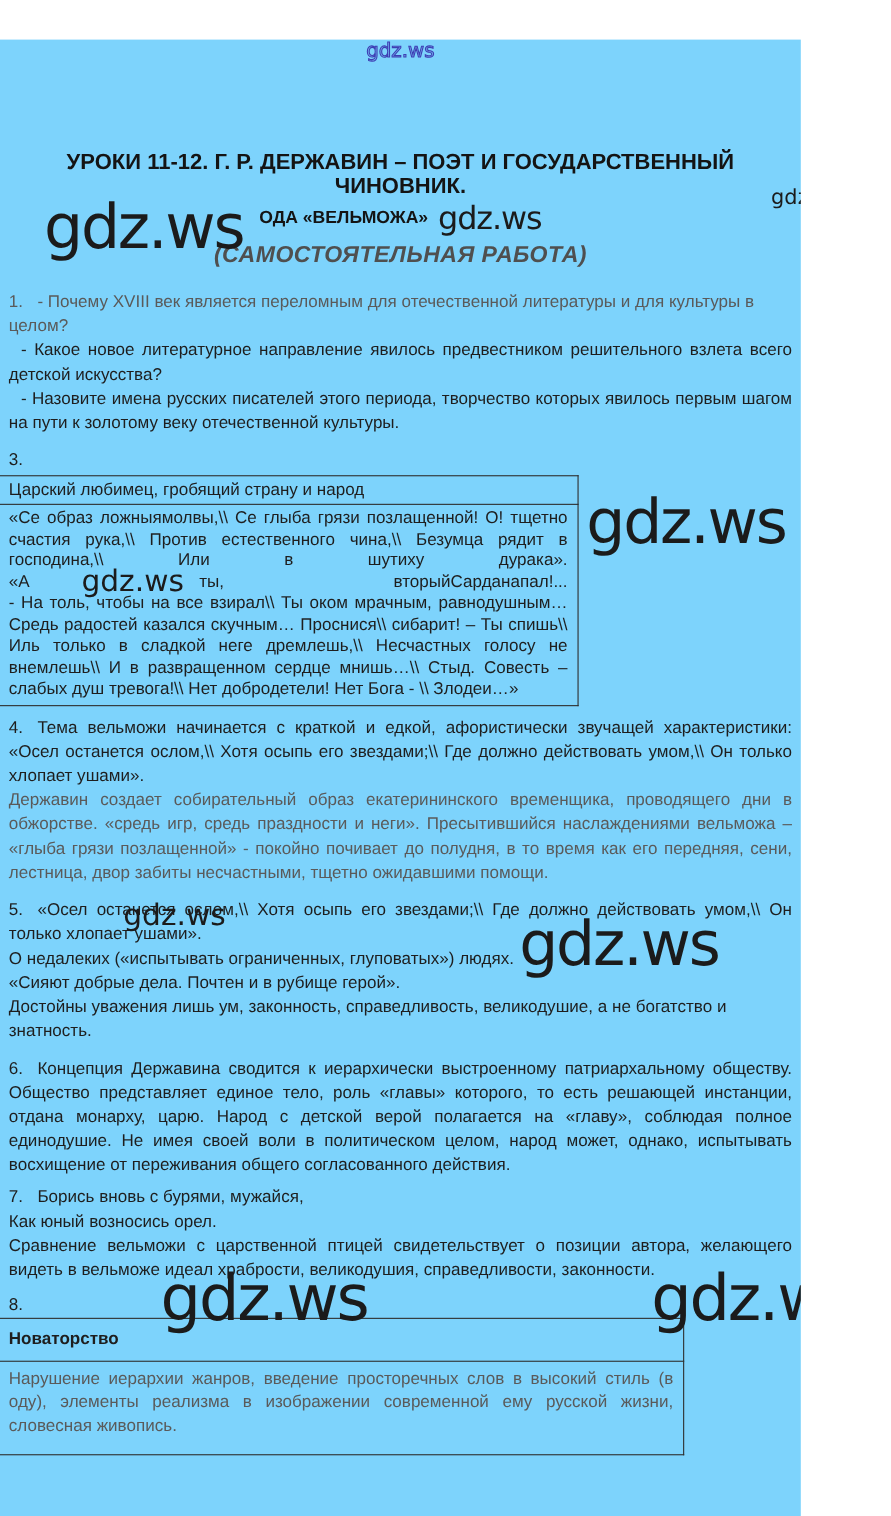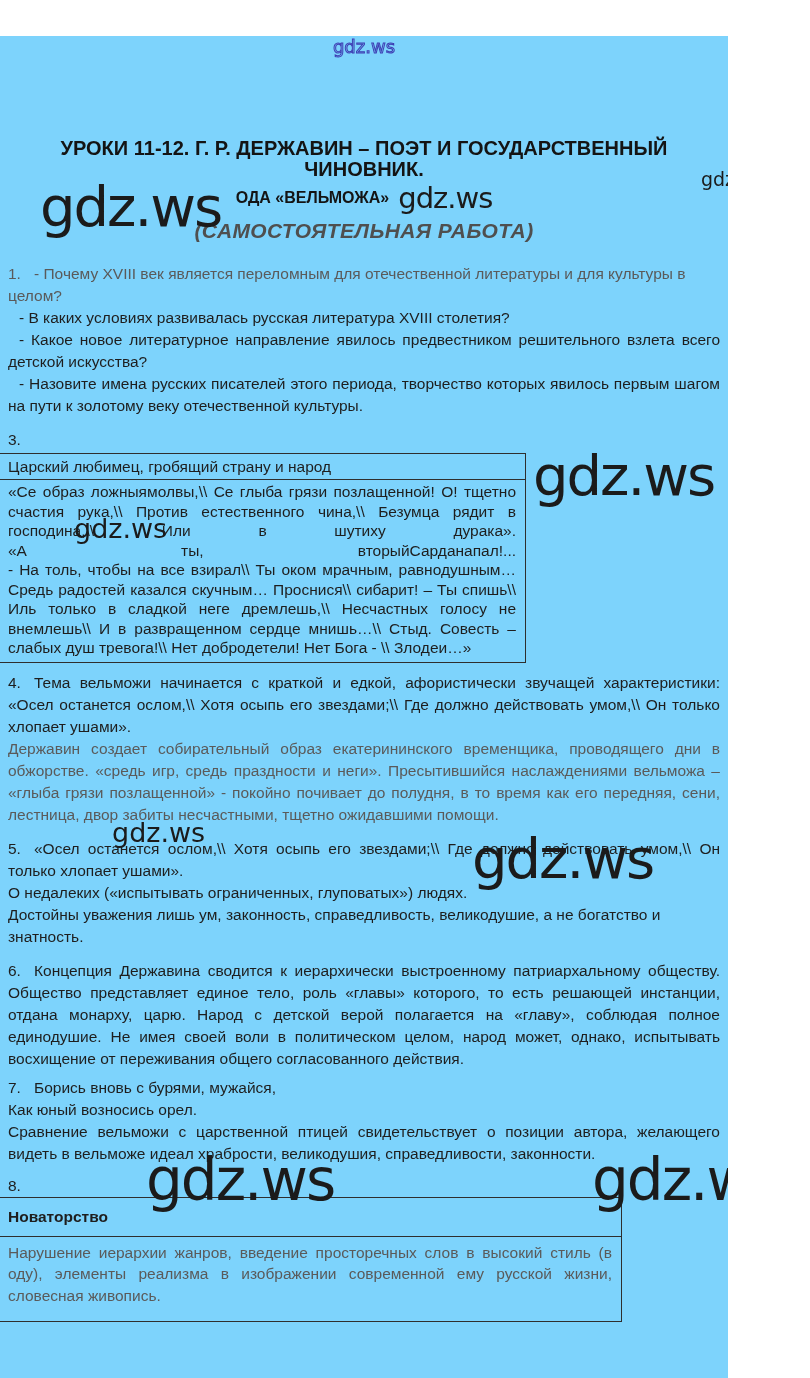--- a/index.html
+++ b/index.html
@@ -121,21 +121,20 @@
   <div class="doc-header">
     <div class="title-line1">УРОКИ 11-12. Г. Р. ДЕРЖАВИН – ПОЭТ И ГОСУДАРСТВЕННЫЙ ЧИНОВНИК.</div>
     <div class="title-line2"><span>ОДА «ВЕЛЬМОЖА»</span><span class="wm-title-inline">gdz.ws</span></div>
     <div class="subtitle">(САМОСТОЯТЕЛЬНАЯ РАБОТА)</div>
   </div>
 
   <div class="content">
 
     <div class="item1">
       <p class="faded"><span class="num">1.</span><span>- Почему XVIII век является переломным для отечественной литературы и для культуры в целом?</span></p>
-      <p class="indent">- В каких условиях развивалась русская литература XVIII столетия?</p>
       <p class="indent just">- Какое новое литературное направление явилось предвестником решительного взлета всего детской искусства?</p>
       <p class="indent just">- Назовите имена русских писателей этого периода, творчество которых явилось первым шагом на пути к золотому веку отечественной культуры.</p>
     </div>
 
 
     <div class="item3">
       <p class="num-line">3.</p>
       <table class="tbl tbl1">
         <tbody>
             <tr class="hdr">
@@ -153,20 +152,21 @@
     </div>
 
     <div class="item4">
       <p class="just"><span class="num">4.</span><span>Тема вельможи начинается с краткой и едкой, афористически звучащей характеристики: «Осел останется ослом,\\ Хотя осыпь его звездами;\\ Где должно действовать умом,\\ Он только хлопает ушами».</span></p>
       <p class="just faded">Державин создает собирательный образ екатерининского временщика, проводящего дни в обжорстве. «средь игр, средь праздности и неги». Пресытившийся наслаждениями вельможа – «глыба грязи позлащенной» - покойно почивает до полудня, в то время как его передняя, сени, лестница, двор забиты несчастными, тщетно ожидавшими помощи.</p>
     </div>
 
     <div class="item5">
       <p class="just"><span class="num">5.</span><span>«Осел останется ослом,\\ Хотя осыпь его звездами;\\ Где должно действовать умом,\\ Он только хлопает ушами».</span></p>
       <p>О недалеких («испытывать ограниченных, глуповатых») людях.</p>
+      <p>«Сияют добрые дела. Почтен и в рубище герой».</p>
       <p>Достойны уважения лишь ум, законность, справедливость, великодушие, а не богатство и знатность.</p>
     </div>
 
     <div class="item6">
       <p class="just"><span class="num">6.</span><span>Концепция Державина сводится к иерархически выстроенному патриархальному обществу. Общество представляет единое тело, роль «главы» которого, то есть решающей инстанции, отдана монарху, царю. Народ с детской верой полагается на «главу», соблюдая полное единодушие. Не имея своей воли в политическом целом, народ может, однако, испытывать восхищение от переживания общего согласованного действия.</span></p>
     </div>
 
     <div class="item7">
       <p><span class="num">7.</span><span>Борись вновь с бурями, мужайся,</span></p>
       <p>Как юный возносись орел.</p>

